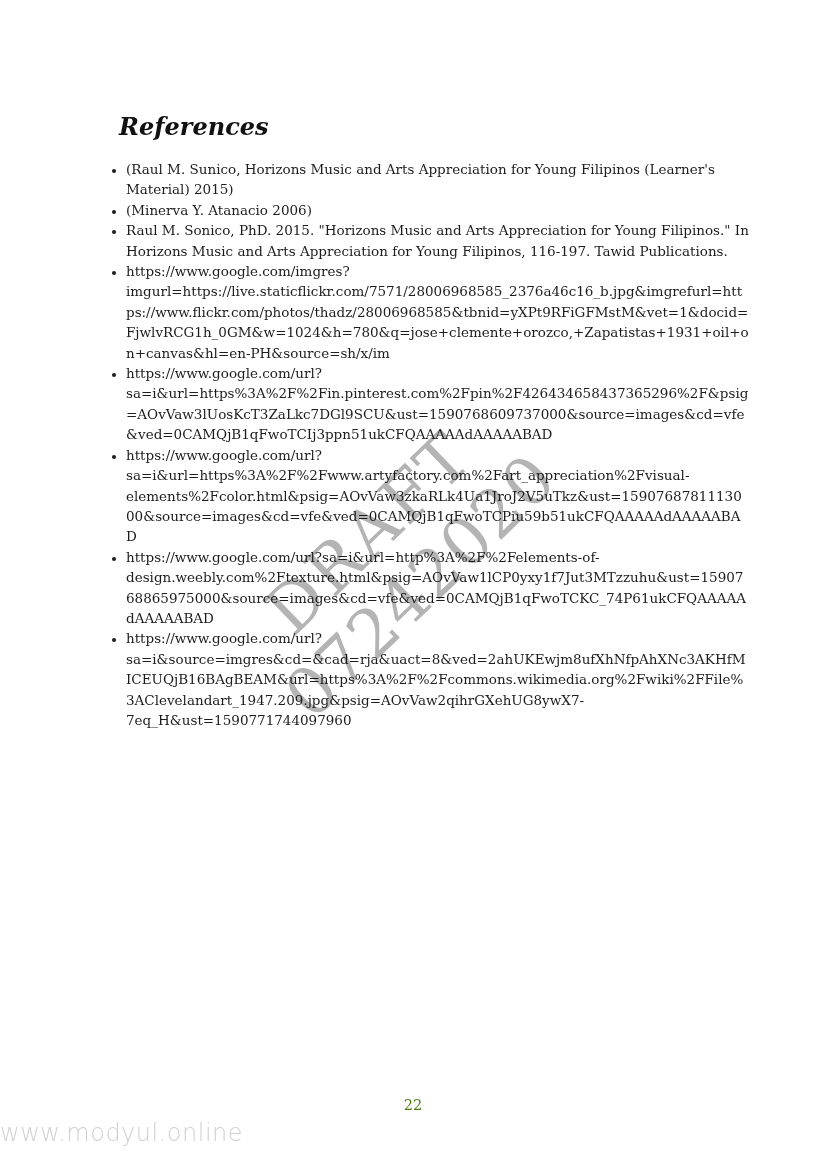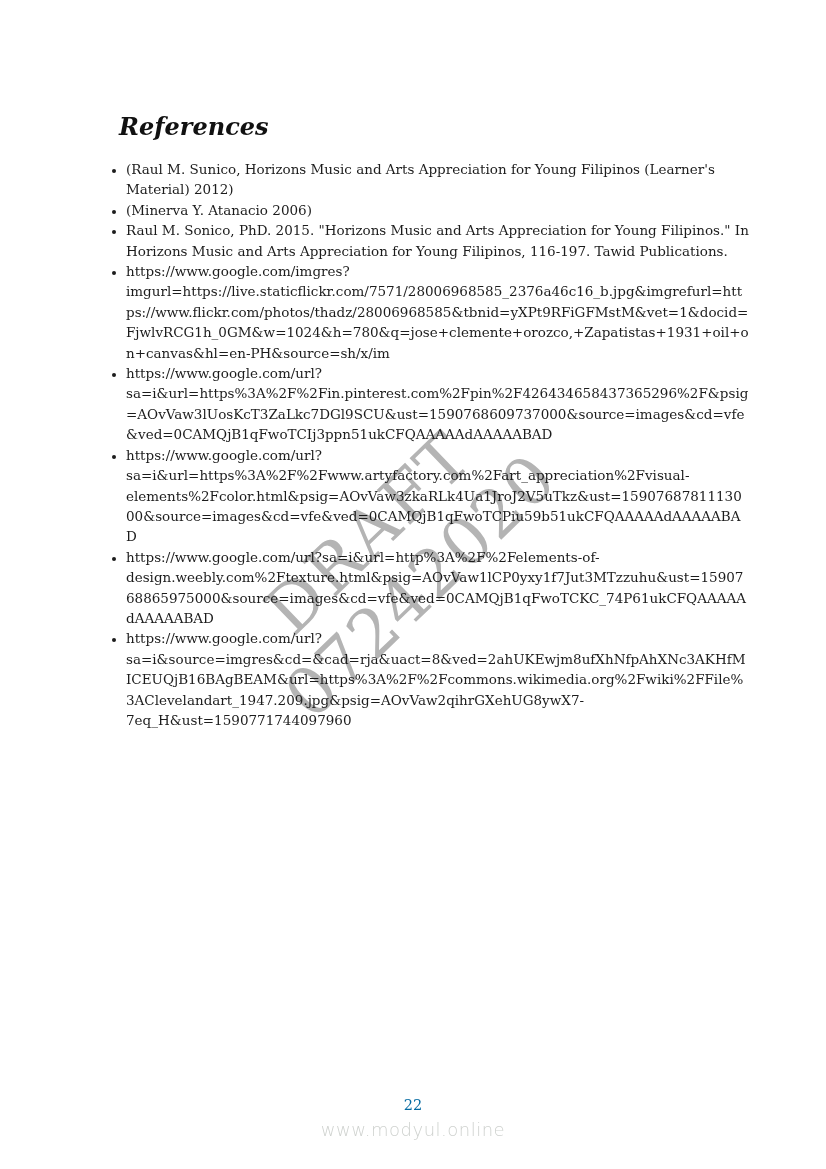--- a/index.html
+++ b/index.html
@@ -71,51 +71,51 @@
     font-size: 12px;
   }
   
   .page-number {
     position: absolute;
     top: 1097px;
     left: 0;
     width: 100%;
     text-align: center;
     font-size: 14.5px;
-    color: #0369a1;
+    color: #4d7c0f;
   }
   .footer-site {
     position: absolute;
     top: 1119px;
     left: 0;
     width: 100%;
-    text-align: center;
+    text-align: left;
     font-family: "DejaVu Sans", "Liberation Sans", sans-serif;
     font-weight: 300;
-    font-size: 18px;
+    font-size: 24px;
     letter-spacing: 0.5px;
     color: #cfd2cf;
   }
 </style>
 </head>
 <body>
 
 <div class="page">
 
   <div class="watermark">
     <div class="wm-line1">DRAFT</div>
     <div class="wm-line2">07242020</div>
   </div>
 
   <div class="content">
 
     <h1 class="title">References</h1>
 
     <ul class="refs">
-      <li>(Raul M. Sunico, Horizons Music and Arts Appreciation for Young Filipinos (Learner's Material) 2012)</li>
+      <li>(Raul M. Sunico, Horizons Music and Arts Appreciation for Young Filipinos (Learner's Material) 2015)</li>
       <li>(Minerva Y. Atanacio 2006)</li>
       <li>Raul M. Sonico, PhD. 2015. "Horizons Music and Arts Appreciation for Young Filipinos." In Horizons Music and Arts Appreciation for Young Filipinos, 116-197. Tawid Publications.</li>
       <li>https://www.google.com/imgres?imgurl=https://live.staticflickr.com/7571/28006968585_2376a46c16_b.jpg&amp;imgrefurl=https://www.flickr.com/photos/thadz/28006968585&amp;tbnid=yXPt9RFiGFMstM&amp;vet=1&amp;docid=FjwlvRCG1h_0GM&amp;w=1024&amp;h=780&amp;q=jose+clemente+orozco,+Zapatistas+1931+oil+on+canvas&amp;hl=en-PH&amp;source=sh/x/im</li>
       <li>https://www.google.com/url?sa=i&amp;url=https%3A%2F%2Fin.pinterest.com%2Fpin%2F426434658437365296%2F&amp;psig=AOvVaw3lUosKcT3ZaLkc7DGl9SCU&amp;ust=1590768609737000&amp;source=images&amp;cd=vfe&amp;ved=0CAMQjB1qFwoTCIj3ppn51ukCFQAAAAAdAAAAABAD</li>
       <li>https://www.google.com/url?sa=i&amp;url=https%3A%2F%2Fwww.artyfactory.com%2Fart_appreciation%2Fvisual-elements%2Fcolor.html&amp;psig=AOvVaw3zkaRLk4Ua1JroJ2V5uTkz&amp;ust=1590768781113000&amp;source=images&amp;cd=vfe&amp;ved=0CAMQjB1qFwoTCPiu59b51ukCFQAAAAAdAAAAABAD</li>
       <li>https://www.google.com/url?sa=i&amp;url=http%3A%2F%2Felements-of-design.weebly.com%2Ftexture.html&amp;psig=AOvVaw1lCP0yxy1f7Jut3MTzzuhu&amp;ust=1590768865975000&amp;source=images&amp;cd=vfe&amp;ved=0CAMQjB1qFwoTCKC_74P61ukCFQAAAAAdAAAAABAD</li>
       <li>https://www.google.com/url?sa=i&amp;source=imgres&amp;cd=&amp;cad=rja&amp;uact=8&amp;ved=2ahUKEwjm8ufXhNfpAhXNc3AKHfMICEUQjB16BAgBEAM&amp;url=https%3A%2F%2Fcommons.wikimedia.org%2Fwiki%2FFile%3AClevelandart_1947.209.jpg&amp;psig=AOvVaw2qihrGXehUG8ywX7-7eq_H&amp;ust=1590771744097960</li>
     </ul>
 
     <div class="page-number">22</div>

